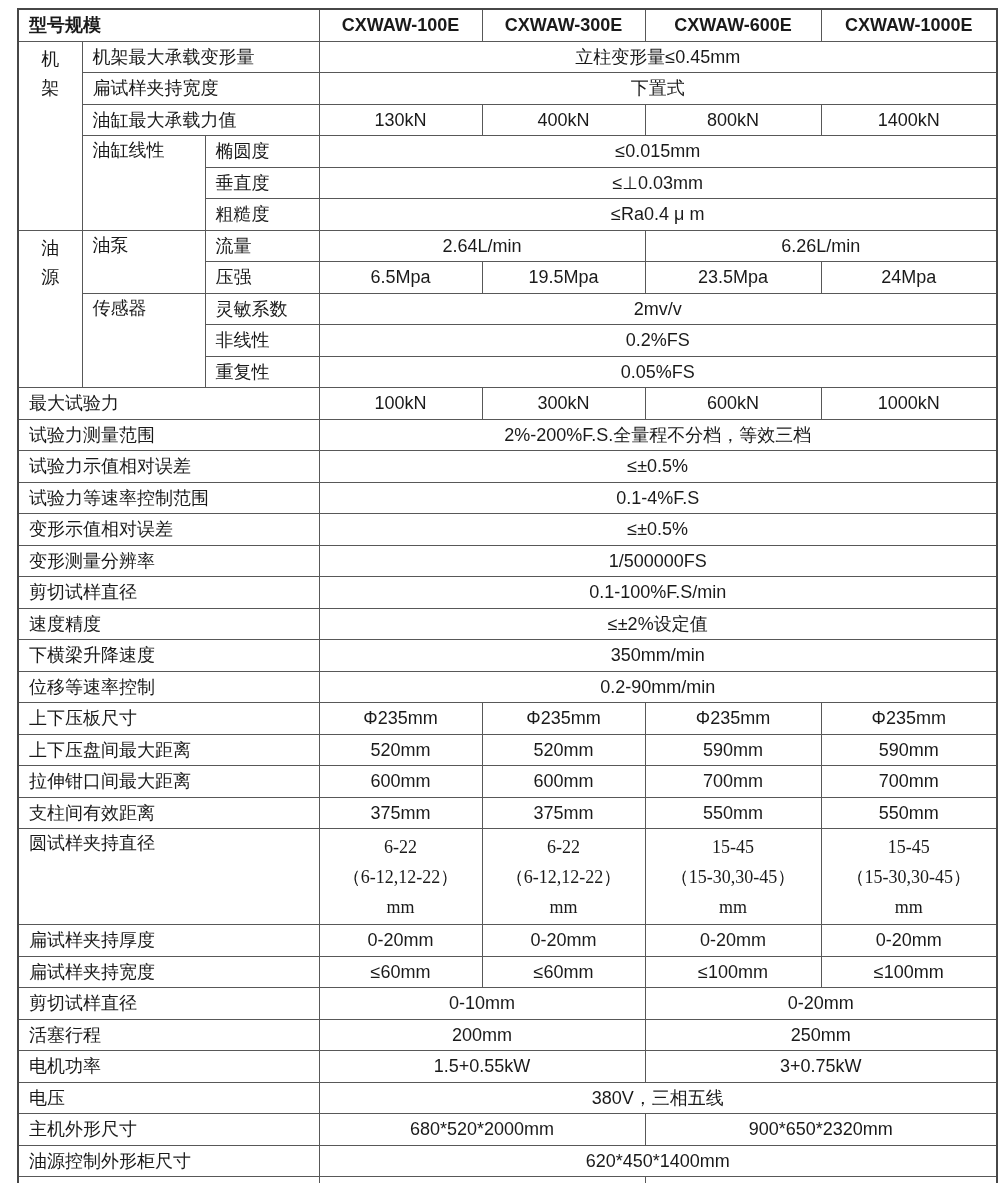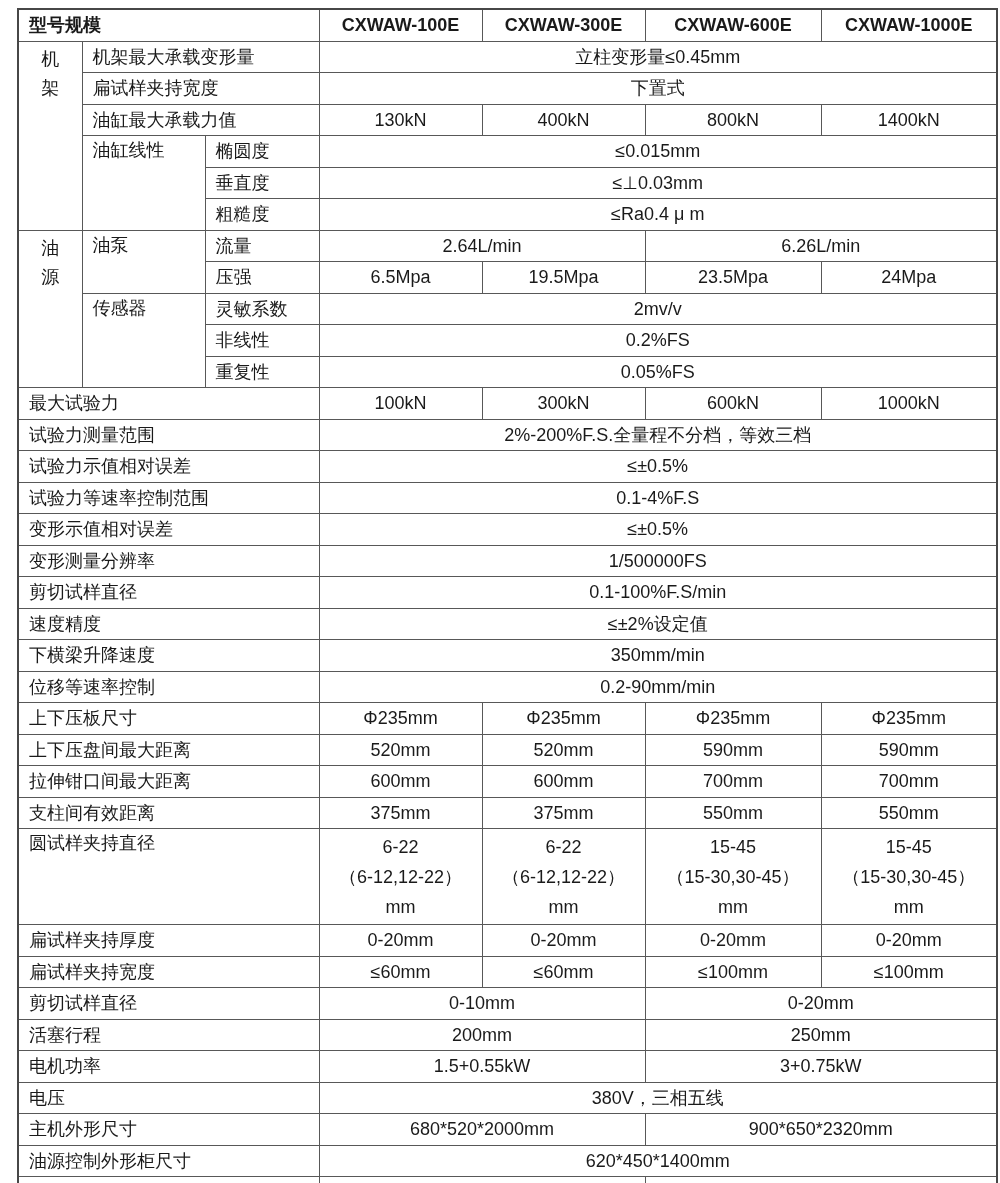--- a/index.html
+++ b/index.html
@@ -19,21 +19,21 @@
     font-size:18px; line-height:22px;
     overflow:hidden; vertical-align:middle;
     background:#ffffff;
   }
   td.lbl { text-align:left; padding-left:10px; white-space:nowrap;margin-top:36px; }
   td.val { text-align:center; white-space:nowrap; }
   td.hdr { font-weight:bold; }
   td.vtop { vertical-align:top; padding-top:3px; }
   td.group { text-align:center; vertical-align:top; padding-top:3px; }
   td.group .vchar { line-height:29px; }
-  tr.tall td { height:92px; }
+  tr.tall td { height:92px;font-family:Liberation Serif, serif; }
   td.multiline { vertical-align:middle; }
   td.multiline .line { line-height:30px; text-align:center; white-space:nowrap; }
 </style>
 </head>
 <body>
 
 <table class="spec">
   <colgroup>
     <col style="width:64px">
       <col style="width:123px">

